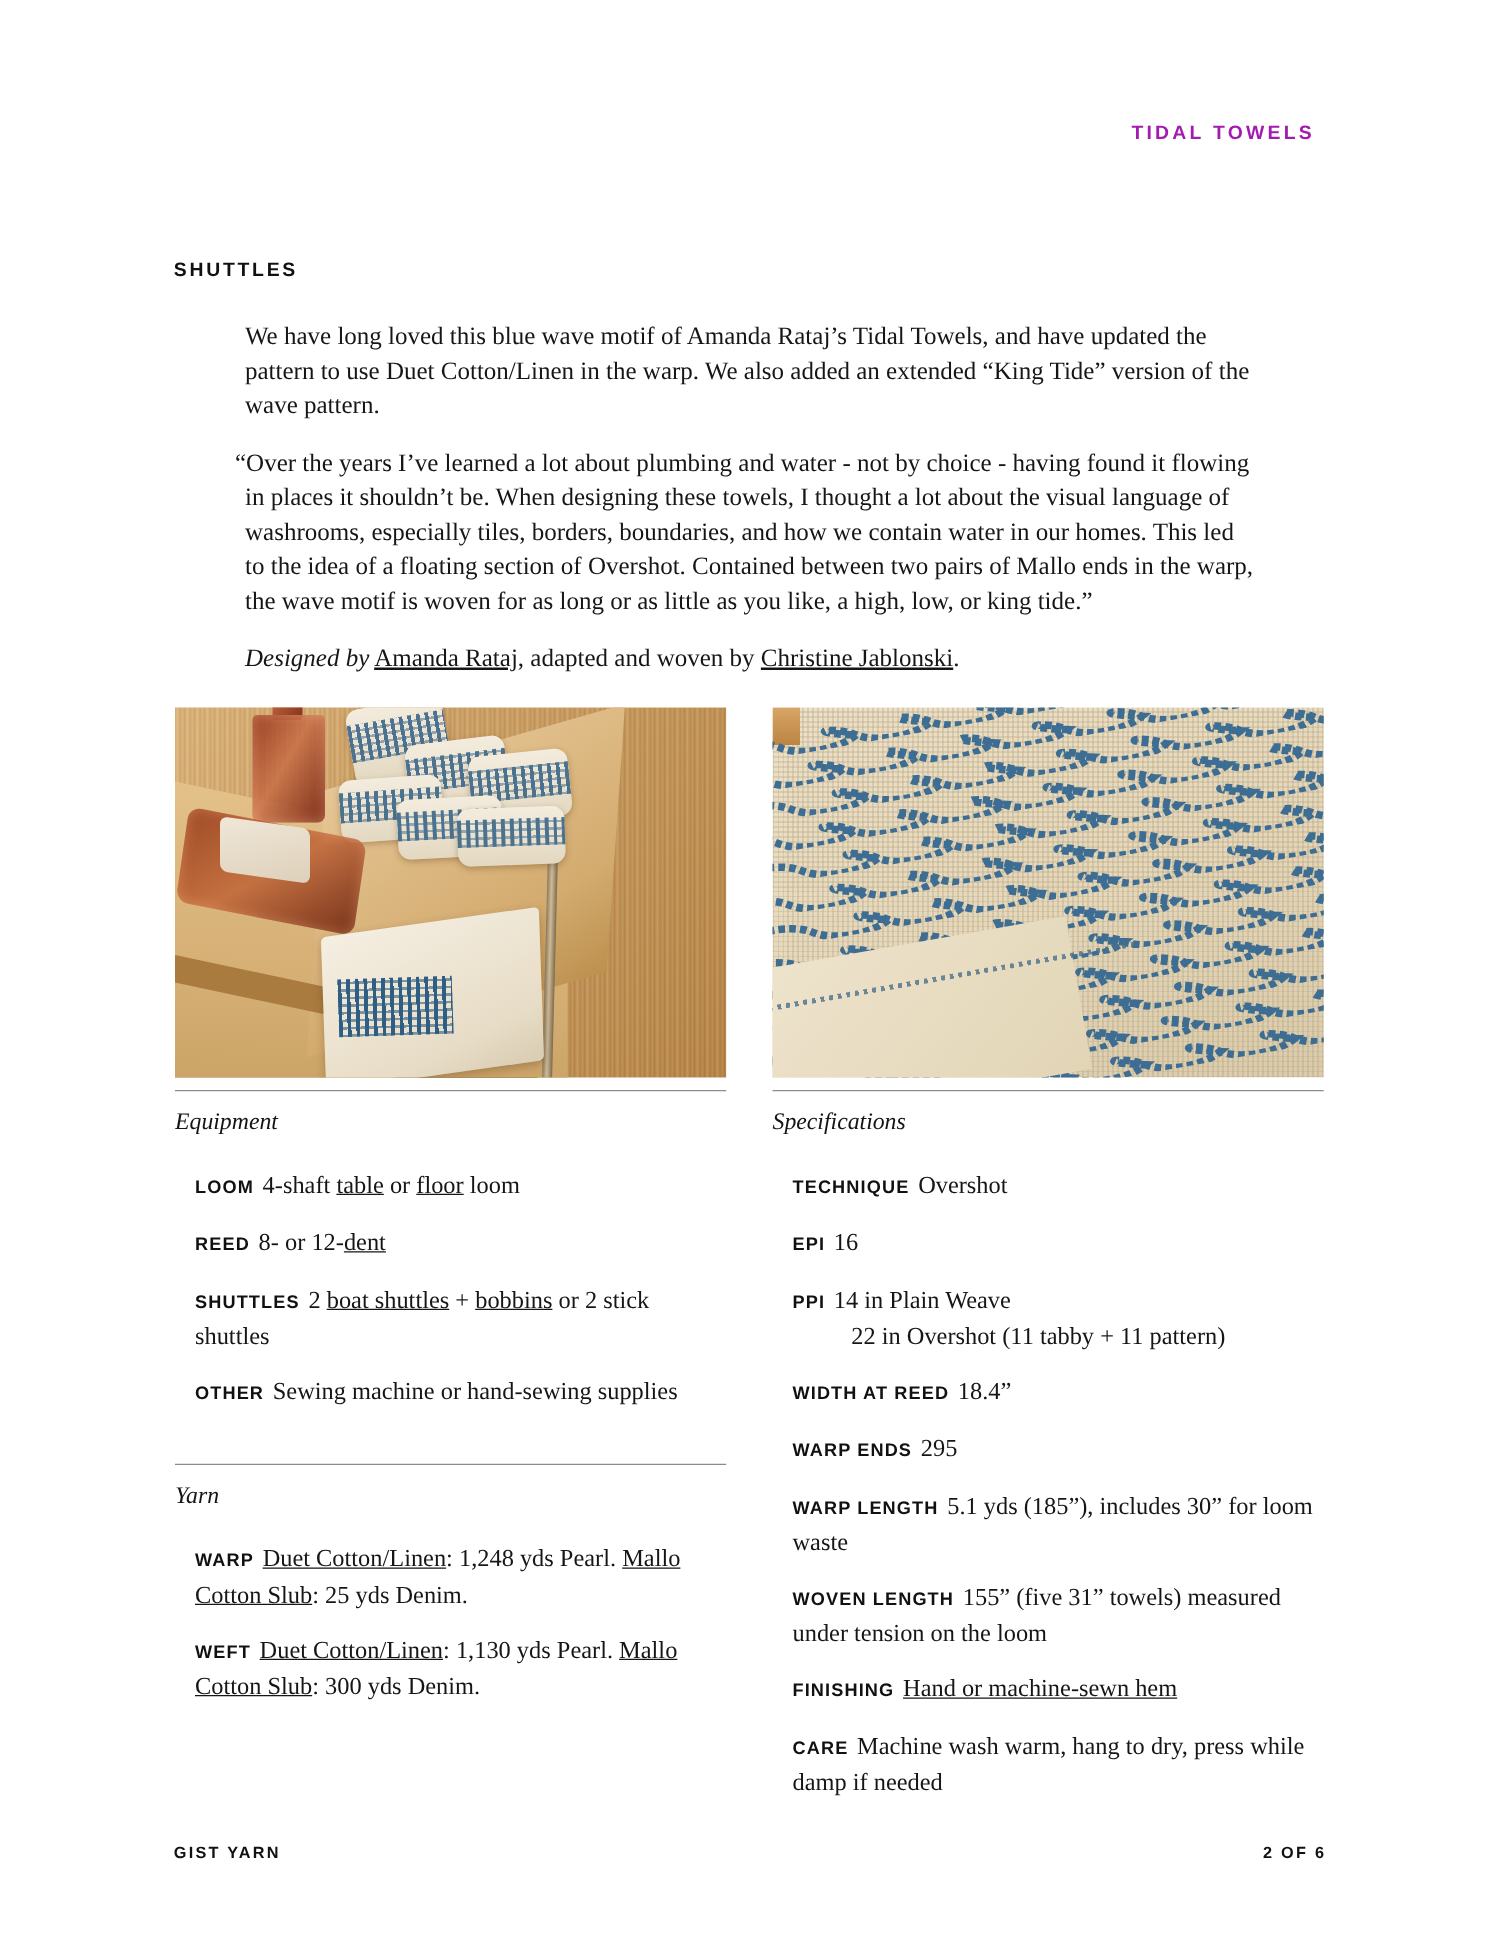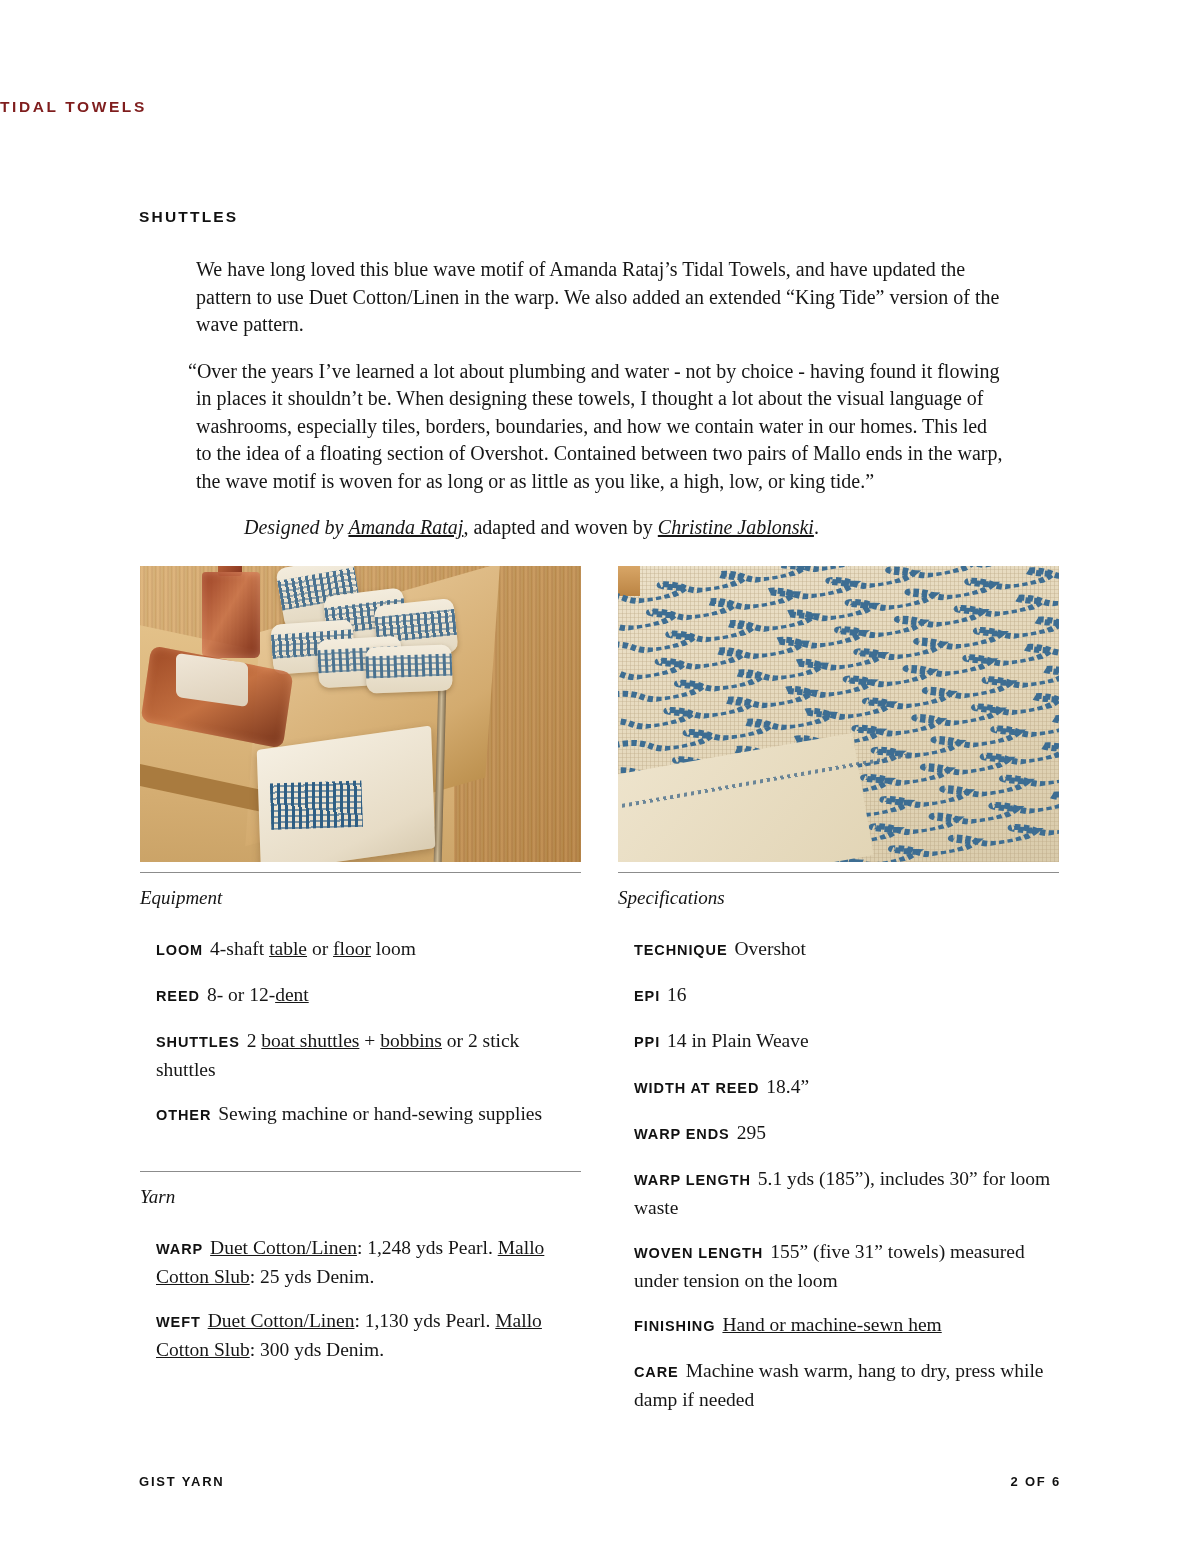--- a/index.html
+++ b/index.html
@@ -16,26 +16,26 @@
     color: #1a1a1a;
     overflow: hidden;
   }
 
   
   .doc-title {
     position: absolute;
     top: 98px;
     left: 0;
     width: 1052px;
-    text-align: left;
+    text-align: right;
     font-family: "Liberation Sans", sans-serif;
     font-weight: bold;
     font-size: 15.5px;
     letter-spacing: 2.6px;
-    color: #7f1d1d;
+    color: #a21caf;
   }
 
   
   .section-heading {
     position: absolute;
     left: 139px;
     top: 208px;
     font-family: "Liberation Sans", sans-serif;
     font-weight: bold;
     font-size: 15.5px;
@@ -56,22 +56,22 @@
     color: #161616;
   }
   .overview-body p.quote {
     text-indent: -8px;
   }
   .credit {
     margin: 0;
     font-size: 20.5px;
     line-height: 27.5px;
   }
-  .credit .em { font-style: italic; margin-left: 48px; }
-  .credit .ul { text-decoration: underline; font-style: italic; }
+  .credit .em { font-style: italic; }
+  .credit .ul { text-decoration: underline; }
 
   
   .photo {
     position: absolute;
     top: 566px;
     width: 441px;
     height: 296px;
     overflow: hidden;
   }
   .photo-left  { left: 140px; }
@@ -488,21 +488,21 @@
         <div class="spec-row"><span class="k">WEFT</span><span class="u">Duet Cotton/Linen</span><span>: 1,130 yds Pearl. </span><span class="u">Mallo Cotton Slub</span><span>: 300 yds Denim.</span></div>
       </div>
   </div>
 
   <div class="col col-right" style="top: 872px;">
     <div class="rule"></div>
     <div class="col-label">Specifications</div>
     <div class="spec-list" id="spec-list">
         <div class="spec-row"><span class="k">TECHNIQUE</span><span>Overshot</span></div>
         <div class="spec-row"><span class="k">EPI</span><span>16</span></div>
-        <div class="spec-row"><span class="k">PPI</span><span>14 in Plain Weave</span></div>
+        <div class="spec-row"><span class="k">PPI</span><span>14 in Plain Weave</span><span class="indent2">22 in Overshot (11 tabby + 11 pattern)</span></div>
         <div class="spec-row"><span class="k">WIDTH AT REED</span><span>18.4”</span></div>
         <div class="spec-row"><span class="k">WARP ENDS</span><span>295</span></div>
         <div class="spec-row"><span class="k">WARP LENGTH</span><span>5.1 yds (185”), includes 30” for loom waste</span></div>
         <div class="spec-row"><span class="k">WOVEN LENGTH</span><span>155” (five 31” towels) measured under tension on the loom</span></div>
         <div class="spec-row"><span class="k">FINISHING</span><span class="u">Hand or machine-sewn hem</span></div>
         <div class="spec-row"><span class="k">CARE</span><span>Machine wash warm, hang to dry, press while damp if needed</span></div>
       </div>
   </div>
 
   <div class="footer-left">GIST YARN</div>

